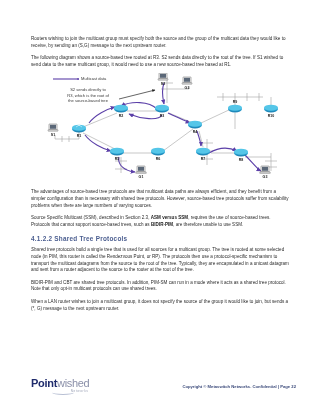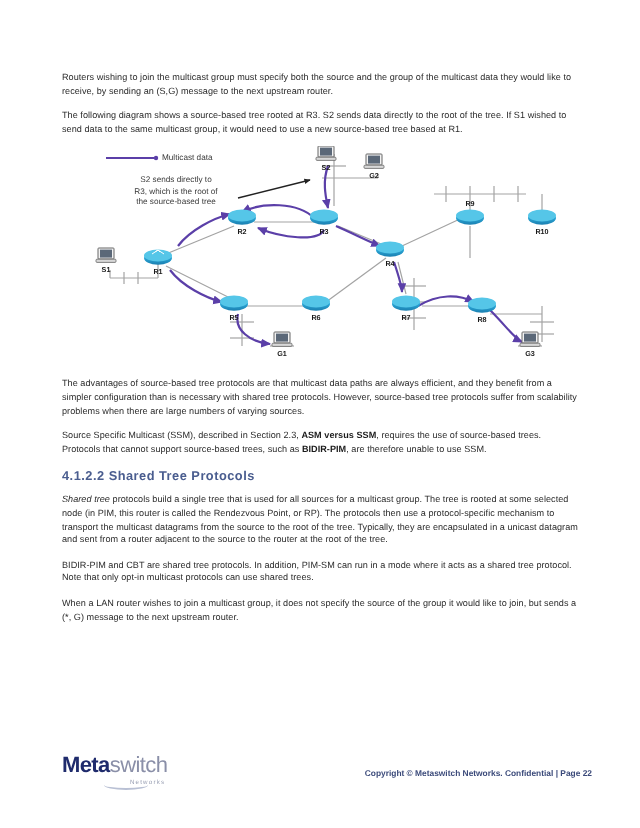--- a/index.html
+++ b/index.html
@@ -334,20 +334,20 @@
     <p class="body-text"><span class="ital">Shared tree</span><span> protocols build a single tree that is used for all sources for a multicast group.  The tree is rooted at some selected node (in PIM, this router is called the Rendezvous Point, or RP).  The protocols then use a protocol-specific mechanism to transport the multicast datagrams from the source to the root of the tree.  Typically, they are encapsulated in a unicast datagram and sent from a router adjacent to the source to the router at the root of the tree.</span></p>
 
     <p class="body-text">BIDIR-PIM and CBT are shared tree protocols.  In addition, PIM-SM can run in a mode where it acts as a shared tree protocol.  Note that only opt-in multicast protocols can use shared trees.</p>
 
     <p class="body-text">When a LAN router wishes to join a multicast group, it does not specify the source of the group it would like to join, but sends a (*, G) message to the next upstream router.</p>
 
   </div>
 
   <div class="footer">
     <div class="logo">
-      <div class="logo-main"><span class="logo-meta">Meta</span><span class="logo-switch">switch</span></div>
+      <div class="logo-main"><span class="logo-meta">Point</span><span class="logo-switch">wished</span></div>
       <div class="logo-sub">Networks</div>
     </div>
     <div class="logo-swoosh"></div>
     <div class="copyright">Copyright © Metaswitch Networks.  Confidential  |  Page 22</div>
   </div>
 
 </div>
 
 </body></html>

